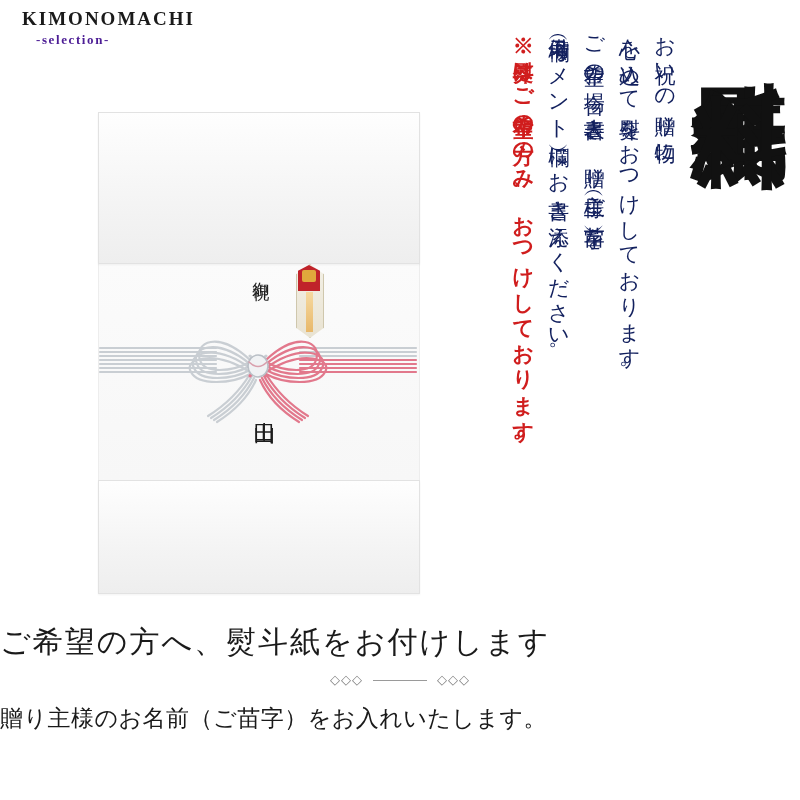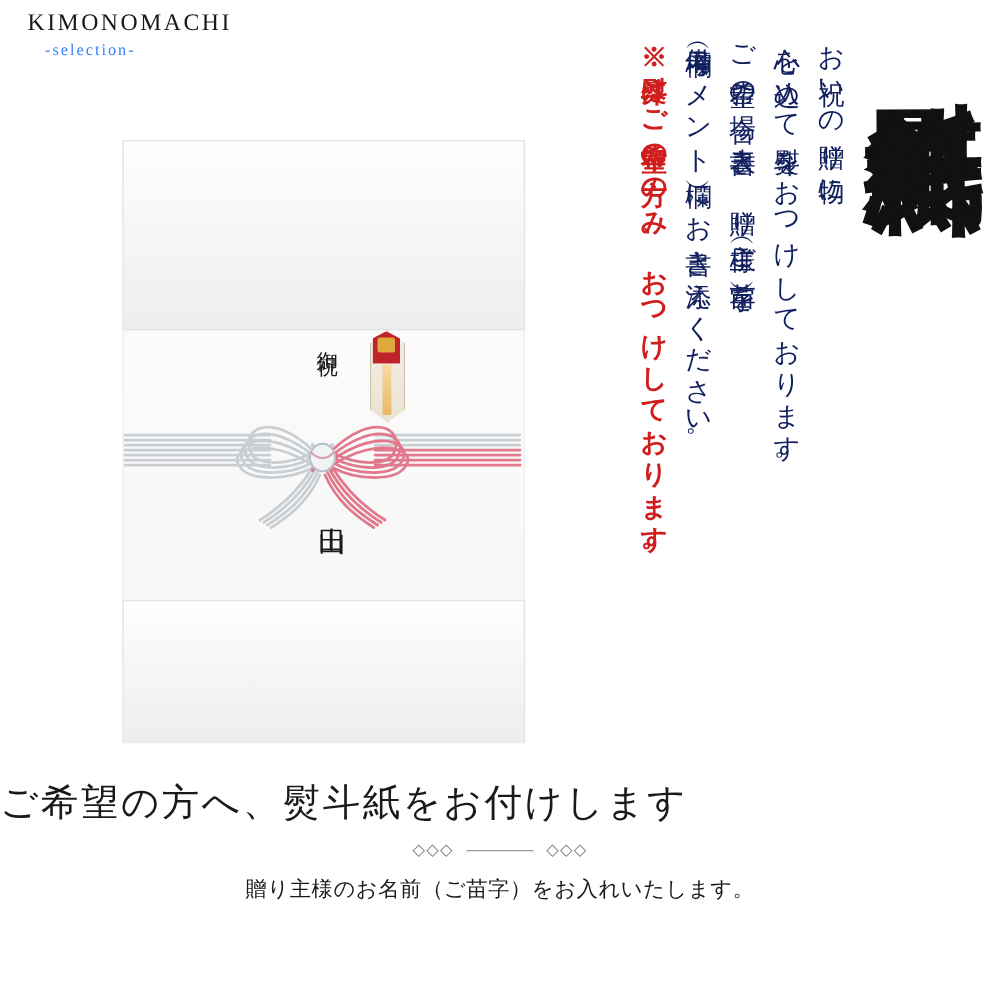--- a/index.html
+++ b/index.html
@@ -15,33 +15,34 @@
     overflow: hidden;
     position: relative;
   }
 
   
   #brand {
     position: absolute;
     left: 22px;
     top: 8px;
     width: 220px;
+    font-weight: bold;
   }
   #brand .brand-main {
     font-family: "Liberation Serif", "DejaVu Serif", serif;
     font-size: 19px;
     letter-spacing: 2.0px;
     color: #1a1a1a;
     white-space: nowrap;
   }
   #brand .brand-sub {
     font-family: "Liberation Serif", "DejaVu Serif", serif;
     font-size: 13px;
     letter-spacing: 1.6px;
-    color: #3b82f6;
+    color: #4c1d95;
     margin-top: 2px;
     margin-left: 14px;
     white-space: nowrap;
   }
 
   
   #headline {
     position: absolute;
     right: 10px;
     top: 4px;
@@ -217,23 +218,22 @@
   }
   #divider .dline {
     width: 54px;
     height: 1px;
     background: #9a9a9a;
   }
   #caption-sub {
     position: absolute;
     left: 0; right: 0;
     top: 700px;
-    text-align: center;
-    font-family: Liberation Mono, monospace;
-    font-size: 17px;
+    font-family: Liberation Sans, sans-serif;
+    font-size: 23px;
     line-height: 1.65;
     letter-spacing: 0.5px;
     color: #1a1a1a;
   }
   #caption-sub div { white-space: nowrap; }
 </style>
 </head>
 <body>
 
 <div id="brand">

